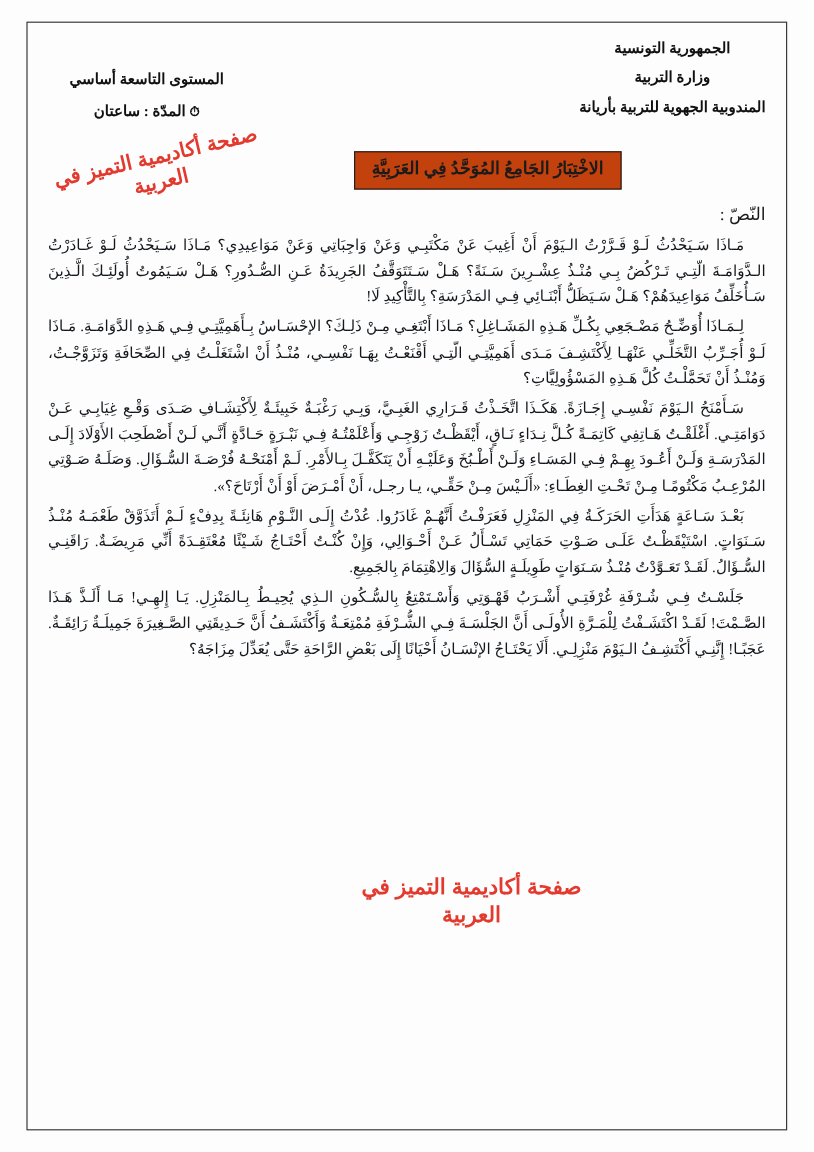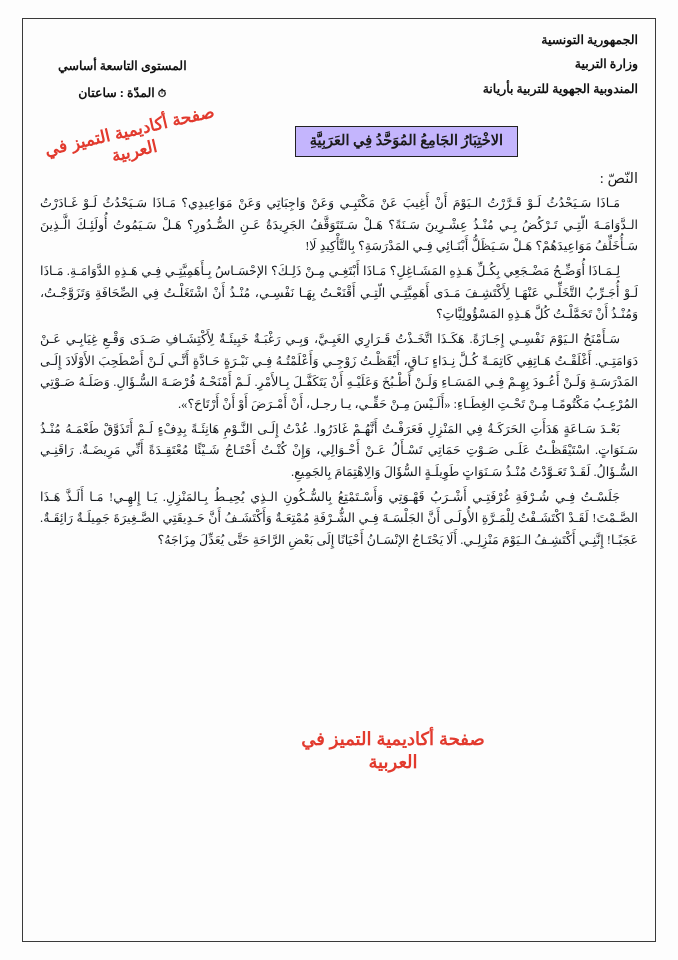--- a/index.html
+++ b/index.html
@@ -45,21 +45,21 @@
     position: relative;
     height: 92px;
     font-size: 12.5px;
     font-weight: bold;
     color: #111;
   }
   .hdr-right {
     position: absolute;
     right: 0;
     top: 0;
-    text-align: right;
+    text-align: center;
     line-height: 1.95;
   }
   .hdr-left {
     position: absolute;
     left: 18px;
     top: 26px;
     text-align: center;
     line-height: 2.0;
   }
   .hdr-left .row2 { margin-top: 2px; }
@@ -73,21 +73,21 @@
   }
   .title-box {
     position: absolute;
     right: 120px;
     top: 4px;
     border: 1.6px solid #222;
     padding: 5px 14px 7px 14px;
     font-size: 14.5px;
     font-weight: bold;
     white-space: nowrap;
-    background: #c4b5fd;
+    background: #c2410c;
   }
 
   
   .wm {
     position: absolute;
     color: #e23a2e;
     font-weight: bold;
     font-family: "Liberation Sans", sans-serif;
     text-align: center;
     line-height: 1.25;

